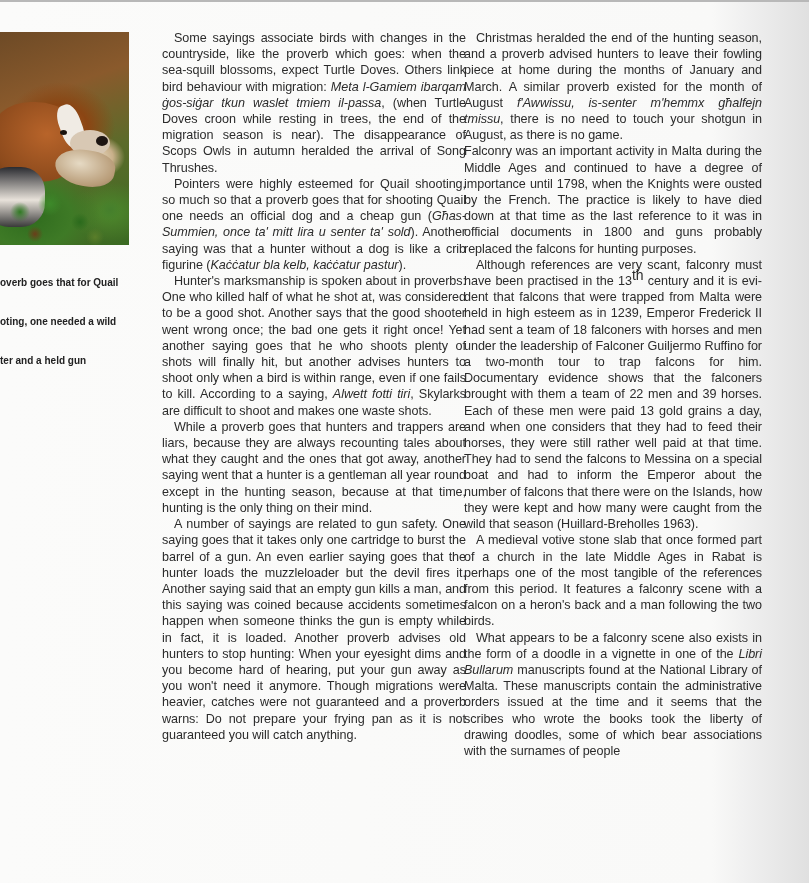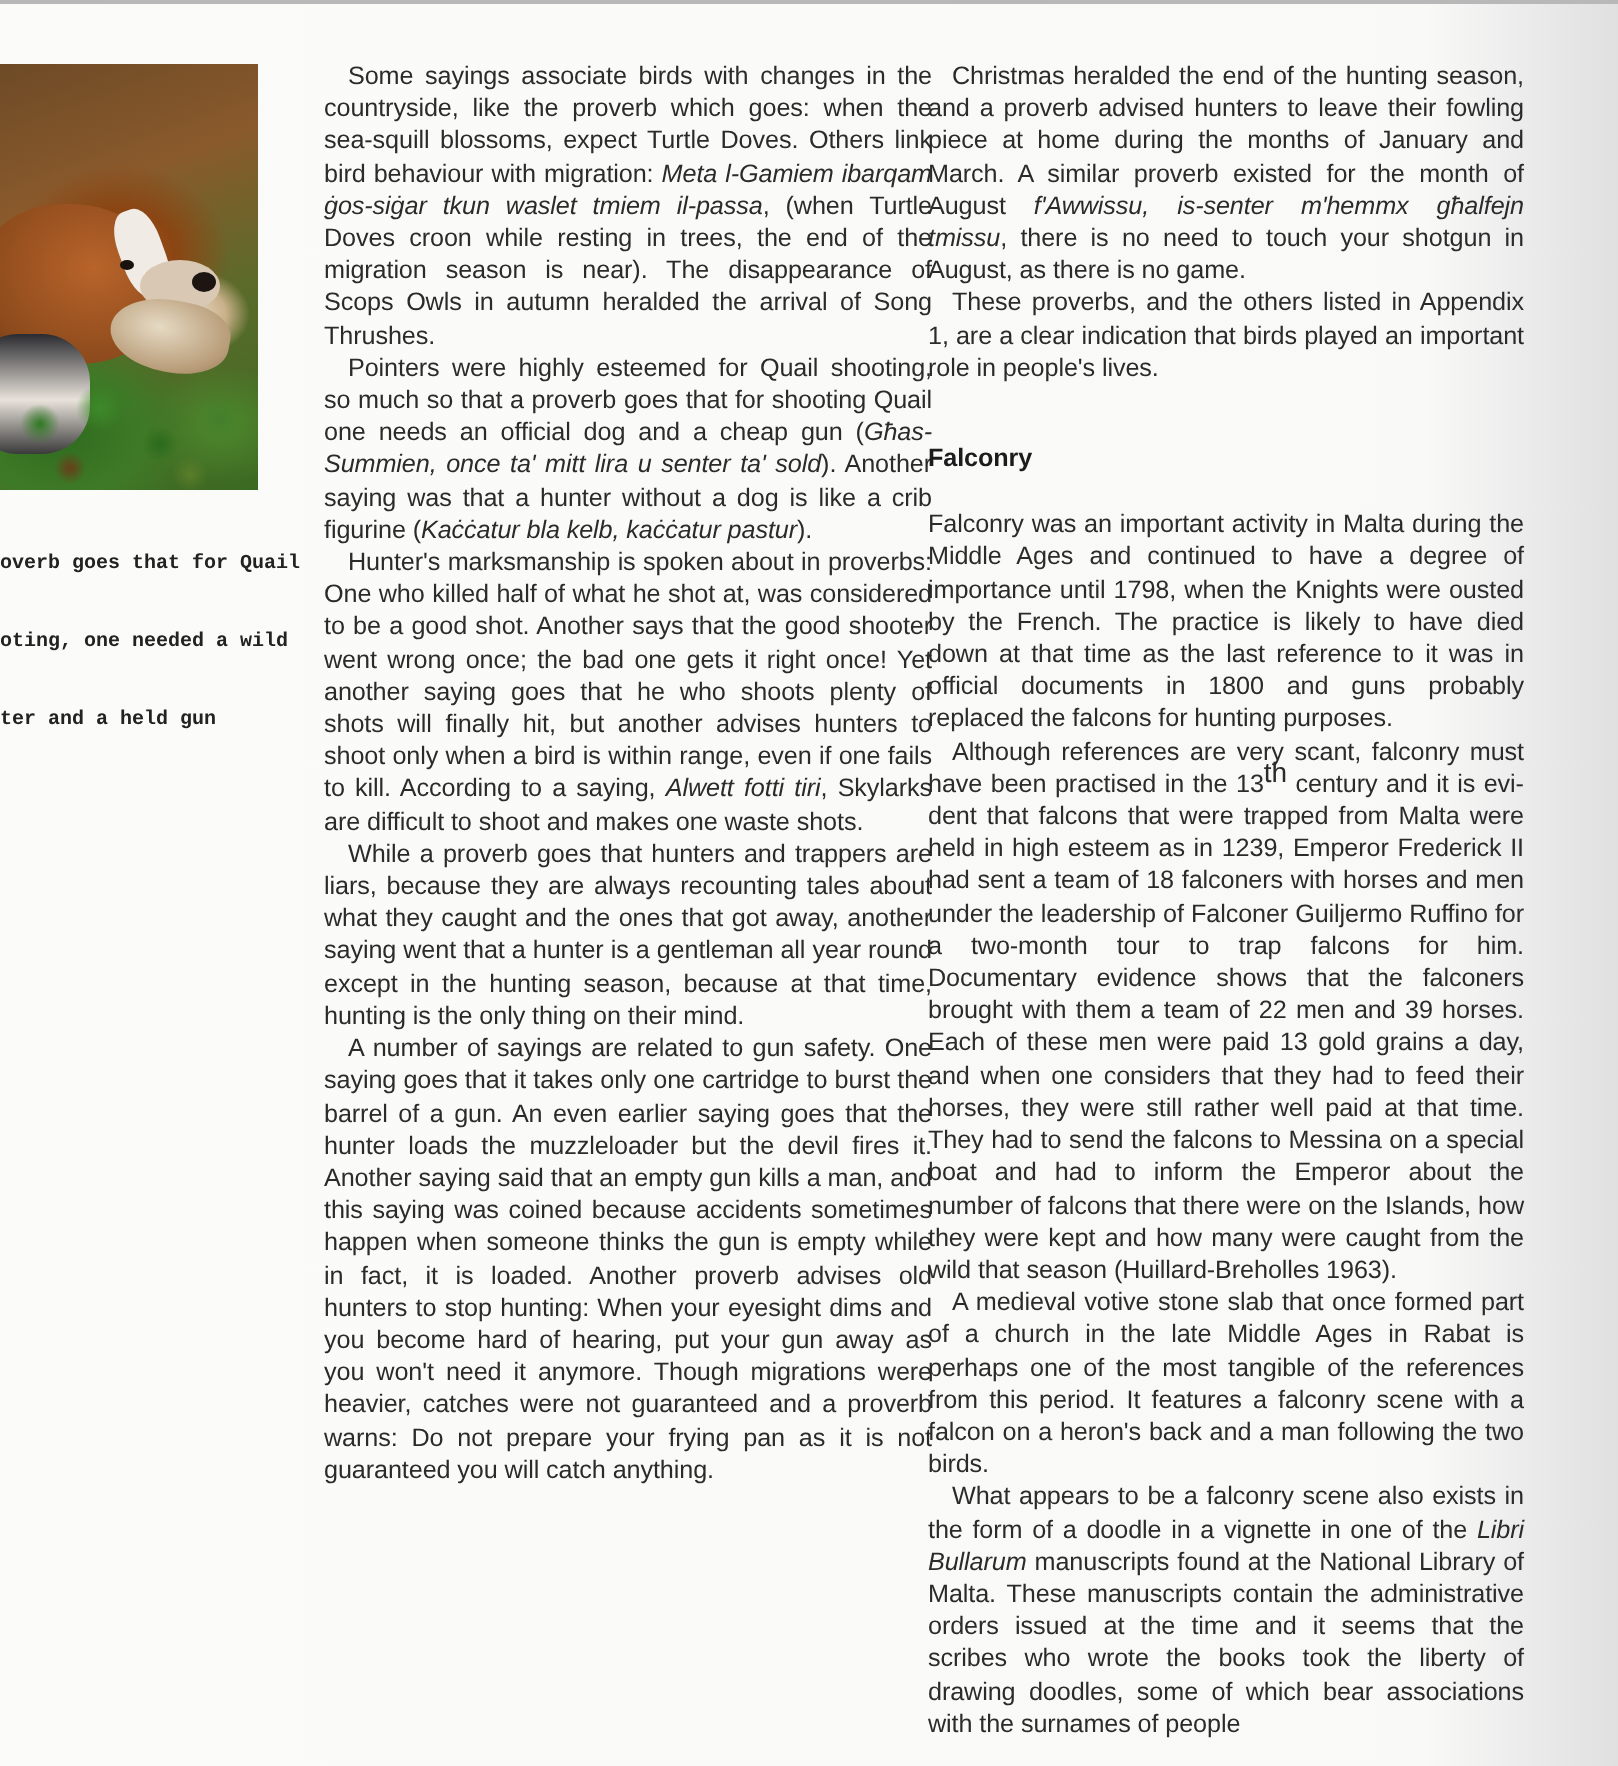--- a/index.html
+++ b/index.html
@@ -107,21 +107,21 @@
         radial-gradient(circle 12px at 50px 12px, #3d8a2a 0%, rgba(0,0,0,0) 100%),
         radial-gradient(circle 9px at 80px 30px, #2a6a1c 0%, rgba(0,0,0,0) 100%),
         radial-gradient(circle 11px at 110px 18px, #457e2c 0%, rgba(0,0,0,0) 100%),
         radial-gradient(circle 8px at 35px 42px, #6a3e1a 0%, rgba(0,0,0,0) 100%),
         radial-gradient(circle 9px at 95px 45px, #5a7e2a 0%, rgba(0,0,0,0) 100%);
     }
     .caption {
       position: absolute;
       left: 0; top: 248px;
       width: 134px;
-      font-family: Liberation Mono, monospace;
+      font-family: Liberation Sans, sans-serif;
       font-weight: bold;
       font-size: 10px;
       line-height: 13px;
       color: #222;
       white-space: pre;
     }
     
     .column {
       position: absolute;
       font-family: "Liberation Sans", sans-serif;
@@ -193,23 +193,21 @@
       <p><span>Some sayings associate birds with changes in the countryside, like the proverb which goes: when the sea-squill blossoms, expect Turtle Doves. Others link bird behaviour with migration: </span><em>Meta l-Gamiem ibarqam ġos-siġar tkun waslet tmiem il-passa</em><span>, (when Turtle Doves croon while resting in trees, the end of the migration season is near). The disappearance of Scops Owls in autumn heralded the arrival of Song Thrushes.</span></p>
       <p><span>Pointers were highly esteemed for Quail shooting, so much so that a proverb goes that for shooting Quail one needs an official dog and a cheap gun (</span><em>Għas-Summien, once ta' mitt lira u senter ta' sold</em><span>). Another saying was that a hunter without a dog is like a crib figurine (</span><em>Kaċċatur bla kelb, kaċċatur pastur</em><span>).</span></p>
       <p><span>Hunter's marksmanship is spoken about in proverbs: One who killed half of what he shot at, was considered to be a good shot. Another says that the good shooter went wrong once; the bad one gets it right once! Yet another saying goes that he who shoots plenty of shots will finally hit, but another advises hunters to shoot only when a bird is within range, even if one fails to kill. According to a saying, </span><em>Alwett fotti tiri</em><span>, Skylarks are difficult to shoot and makes one waste shots.</span></p>
       <p><span>While a proverb goes that hunters and trappers are liars, because they are always recounting tales about what they caught and the ones that got away, another saying went that a hunter is a gentleman all year round except in the hunting season, because at that time, hunting is the only thing on their mind.</span></p>
       <p><span>A number of sayings are related to gun safety. One saying goes that it takes only one cartridge to burst the barrel of a gun. An even earlier saying goes that the hunter loads the muzzleloader but the devil fires it. Another saying said that an empty gun kills a man, and this saying was coined because accidents sometimes happen when someone thinks the gun is empty while in fact, it is loaded. Another proverb advises old hunters to stop hunting: When your eyesight dims and you become hard of hearing, put your gun away as you won't need it anymore. Though migrations were heavier, catches were not guaranteed and a proverb warns: Do not prepare your frying pan as it is not guaranteed you will catch anything.</span></p>
     </div>
 
   <div class="column right">
     <div id="right-intro">
         <p><span>Christmas heralded the end of the hunting season, and a proverb advised hunters to leave their fowling piece at home during the months of January and March. A similar proverb existed for the month of August </span><em>f'Awwissu, is-senter m'hemmx għalfejn tmissu</em><span>, there is no need to touch your shotgun in August, as there is no game.</span></p>
-        <p><span>These proverbs, and the others listed in Appendix 1, are a clear indication that birds played an important role in people's lives.</span></p>
       </div>
-    <h2 class="section-heading">Falconry</h2>
     <div id="right-section">
         <p class="noindent"><span>Falconry was an important activity in Malta during the Middle Ages and continued to have a degree of importance until 1798, when the Knights were ousted by the French. The practice is likely to have died down at that time as the last reference to it was in official documents in 1800 and guns probably replaced the falcons for hunting purposes.</span></p>
         <p><span>Although references are very scant, falconry must have been practised in the 13</span><sup>th</sup><span> century and it is evi­dent that falcons that were trapped from Malta were held in high esteem as in 1239, Emperor Frederick II had sent a team of 18 falconers with horses and men under the leadership of Falconer Guiljermo Ruffino for a two-month tour to trap falcons for him. Documentary evidence shows that the falconers brought with them a team of 22 men and 39 horses. Each of these men were paid 13 gold grains a day, and when one considers that they had to feed their horses, they were still rather well paid at that time. They had to send the falcons to Messina on a spe­cial boat and had to inform the Emperor about the number of falcons that there were on the Islands, how they were kept and how many were caught from the wild that season (Huillard-Breholles 1963).</span></p>
         <p><span>A medieval votive stone slab that once formed part of a church in the late Middle Ages in Rabat is perhaps one of the most tangible of the references from this period. It features a falconry scene with a falcon on a heron's back and a man following the two birds.</span></p>
         <p><span>What appears to be a falconry scene also exists in the form of a doodle in a vignette in one of the </span><em>Libri Bullarum</em><span> manuscripts found at the National Library of Malta. These manuscripts contain the administrative orders issued at the time and it seems that the scribes who wrote the books took the liberty of drawing doodles, some of which bear associations with the surnames of people</span></p>
       </div>
   </div>
 
 </div>
 

